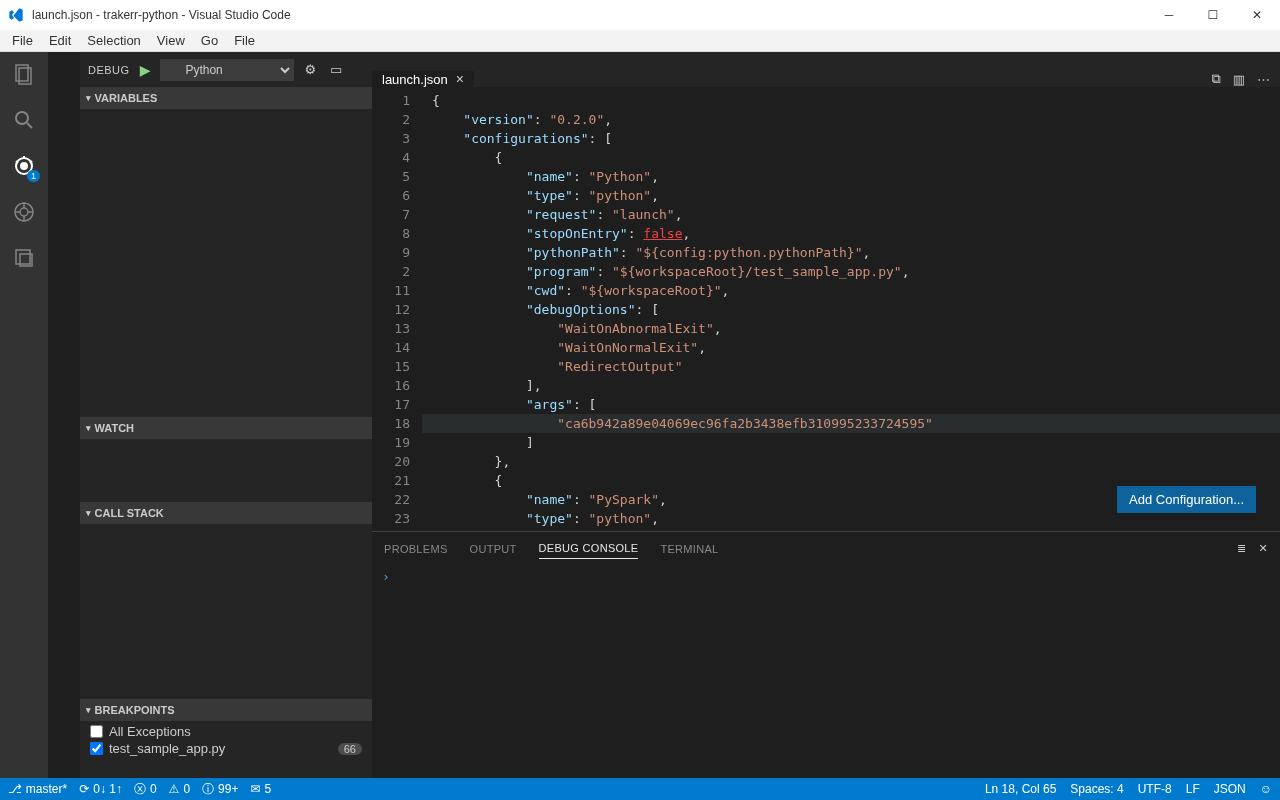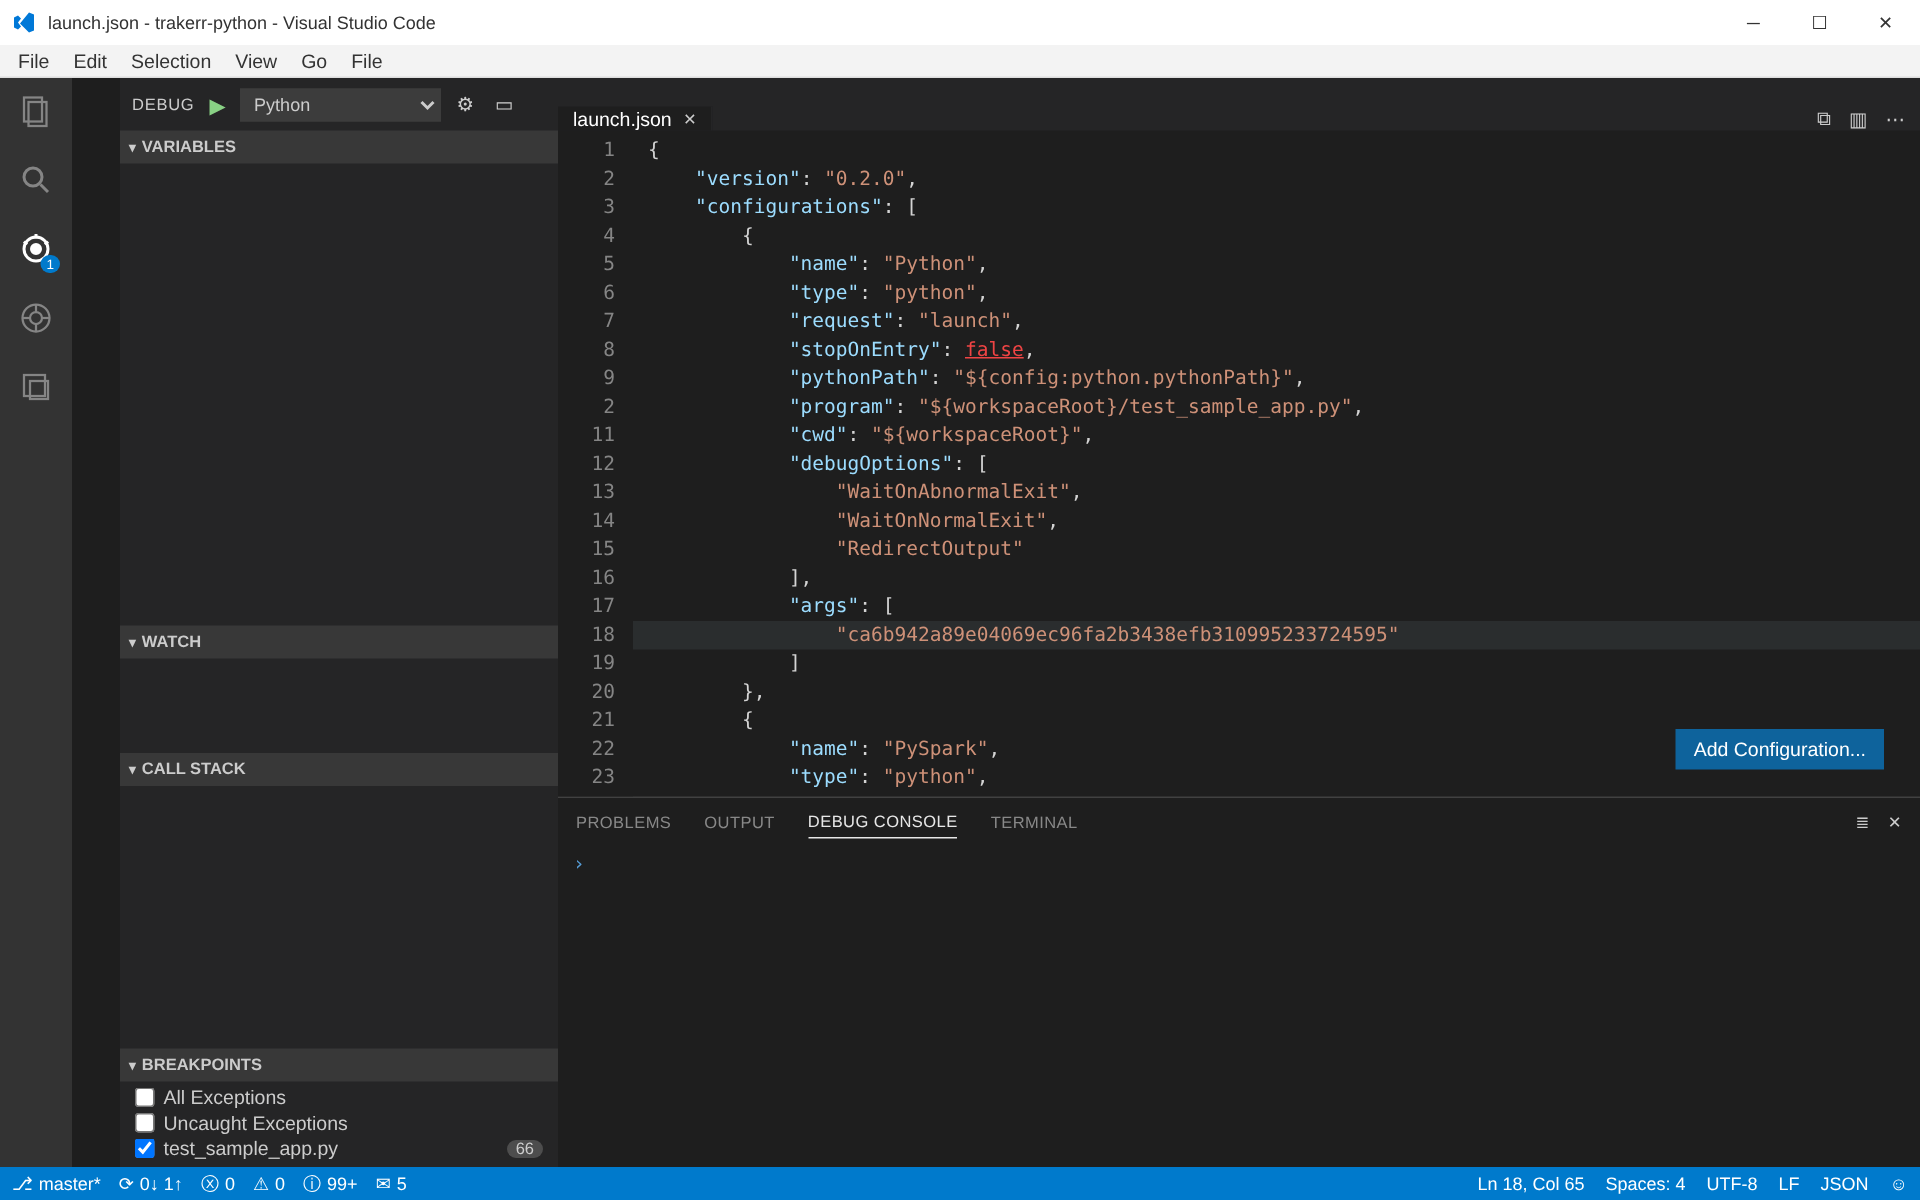--- a/index.html
+++ b/index.html
@@ -13,21 +13,21 @@
 .menubar span { padding: 2px 8px; }
 .main { display: flex; height: 726px; }
 .activitybar { width: 48px; background: #333333; display: flex; flex-direction: column; align-items: center; padding-top: 8px; gap: 18px; }
 .activitybar .ab-icon { width: 28px; height: 28px; display: flex; align-items: center; justify-content: center; color: #858585; position: relative; cursor: pointer; }
 .activitybar .ab-icon.active { color: #fff; }
 .activitybar .badge { position: absolute; bottom: -2px; right: -2px; background: #007acc; color: #fff; font-size: 9px; border-radius: 8px; padding: 0 4px; line-height: 12px; }
 .sidebar { width: 292px; background: #252526; display: flex; flex-direction: column; margin-left: 32px; }
 .debug-toolbar { height: 35px; display: flex; align-items: center; padding: 0 8px; gap: 6px; }
 .debug-toolbar .label { font-size: 11px; color: #ccc; letter-spacing: 0.5px; }
 .debug-toolbar .play { color: #89d185; font-size: 14px; padding: 0 4px; }
-.debug-toolbar select { background: #3c3c3c; color: #ccc; border: 1px solid #3c3c3c; font-size: 12px; height: 22px; width: 134px; padding: 0 4px; }
+.debug-toolbar select { background: #3c3c3c; color: #ccc; border: 1px solid #3c3c3c; font-size: 12px; height: 22px; width: 134px; padding: 0 20px; }
 .debug-toolbar .gear, .debug-toolbar .console { color: #ccc; cursor: pointer; padding: 0 4px; }
 .section-header { background: #383838; height: 22px; display: flex; align-items: center; padding: 0 6px; font-size: 11px; font-weight: bold; color: #ccc; cursor: pointer; }
 .section-header .chev { margin-right: 4px; font-size: 9px; }
 .section-body { flex: 0 0 auto; overflow: hidden; }
 .section-body.variables { height: 308px; }
 .section-body.watch { height: 63px; }
 .section-body.callstack { height: 175px; }
 .breakpoints { padding: 2px 0; }
 .bp-item { display: flex; align-items: center; padding: 1px 10px; font-size: 13px; color: #ccc; }
 .bp-item input { margin-right: 6px; }
@@ -152,24 +152,20 @@
     <div class="section-header">
         <span class="chev">▾</span>
         <span>BREAKPOINTS</span>
       </div>
     <div class="breakpoints" id="bp-list">
         <div class="bp-item">
           <input type="checkbox" style="">
           <span>All Exceptions</span>
         </div>
         <div class="bp-item">
-          <input type="checkbox" style="">
-          <span>Uncaught Exceptions</span>
-        </div>
-        <div class="bp-item">
           <input type="checkbox" checked="" style="">
           <span>test_sample_app.py</span>
           <span class="count">66</span>
         </div>
       </div>
   </div>
 
   <div class="editor-area">
     <div class="tabs">
       <div class="tab">

